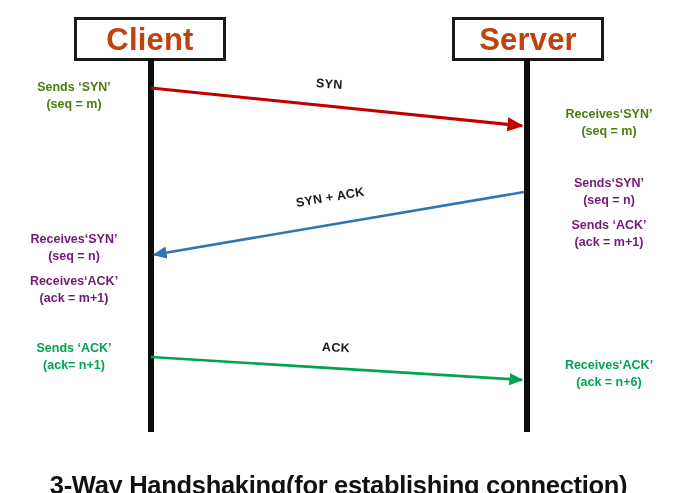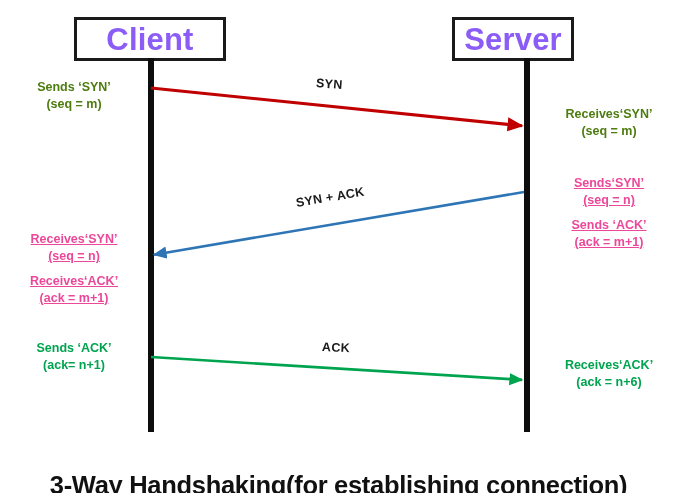--- a/index.html
+++ b/index.html
@@ -24,26 +24,26 @@
     border: 3px solid #1a1a1a;
     background: #ffffff;
     display: flex;
     align-items: center;
     justify-content: center;
   }
   .node-box-label {
     font-family: "Liberation Sans", sans-serif;
     font-weight: bold;
     font-size: 31px;
-    color: #8b5cf6;
+    color: #c2410c;
     letter-spacing: 0.2px;
     line-height: 1;
   }
   #client-box { left: 74px;  top: 17px; width: 152px; height: 44px; }
-  #server-box { left: 452px; top: 17px; width: 122px; height: 44px; }
+  #server-box { left: 452px; top: 17px; width: 152px; height: 44px; }
 
   
   .lifeline {
     position: absolute;
     width: 6px;
     background: #0d0d0d;
     top: 58px;
     height: 374px;
   }
   #client-lifeline { left: 148px; }
@@ -64,21 +64,21 @@
     position: absolute;
     font-family: "Liberation Sans", sans-serif;
     font-weight: bold;
     font-size: 12.5px;
     line-height: 17px;
     white-space: nowrap;
   }
   .annot .l1, .annot .l2 { display: block; }
   .annot.center { text-align: center; }
   .c-red   { color: #4d7c0f; }
-  .c-blue  { color: #ec4899; text-decoration: underline; }
+  .c-blue  { color: #701a75; }
   .c-green { color: #00A44F; }
 
   
   #client-send-syn     { left: 6px;  top: 79px;  width: 136px; }
   #client-recv-syn     { left: 6px;  top: 231px; width: 136px; }
   #client-recv-ack     { left: 6px;  top: 273px; width: 136px; }
   #client-send-ack     { left: 6px;  top: 340px; width: 136px; }
 
   
   #server-recv-syn     { left: 544px; top: 106px; width: 130px; }

